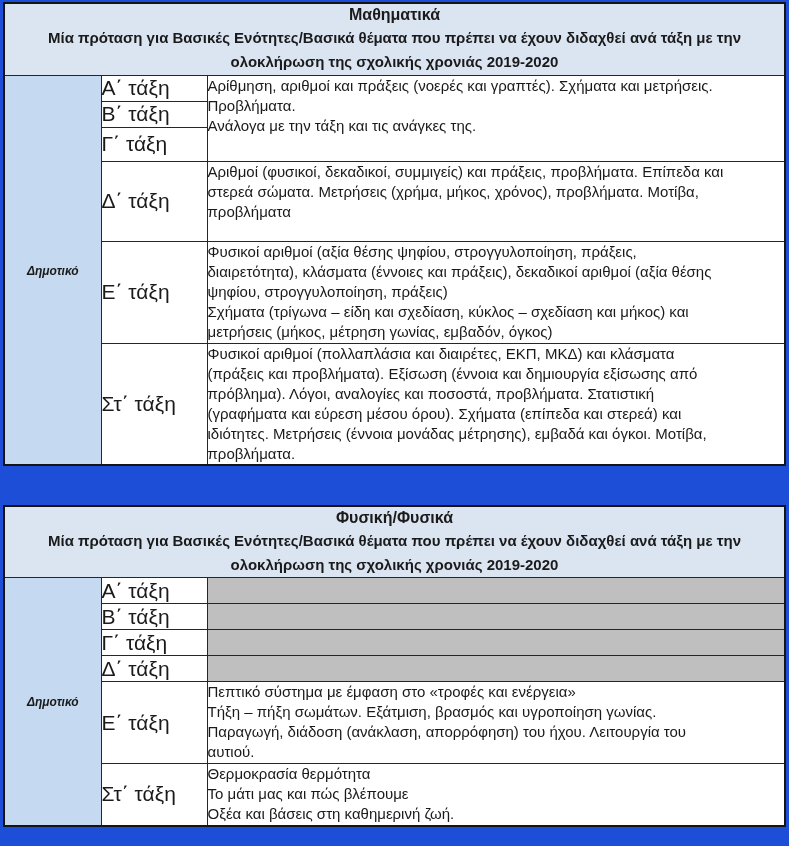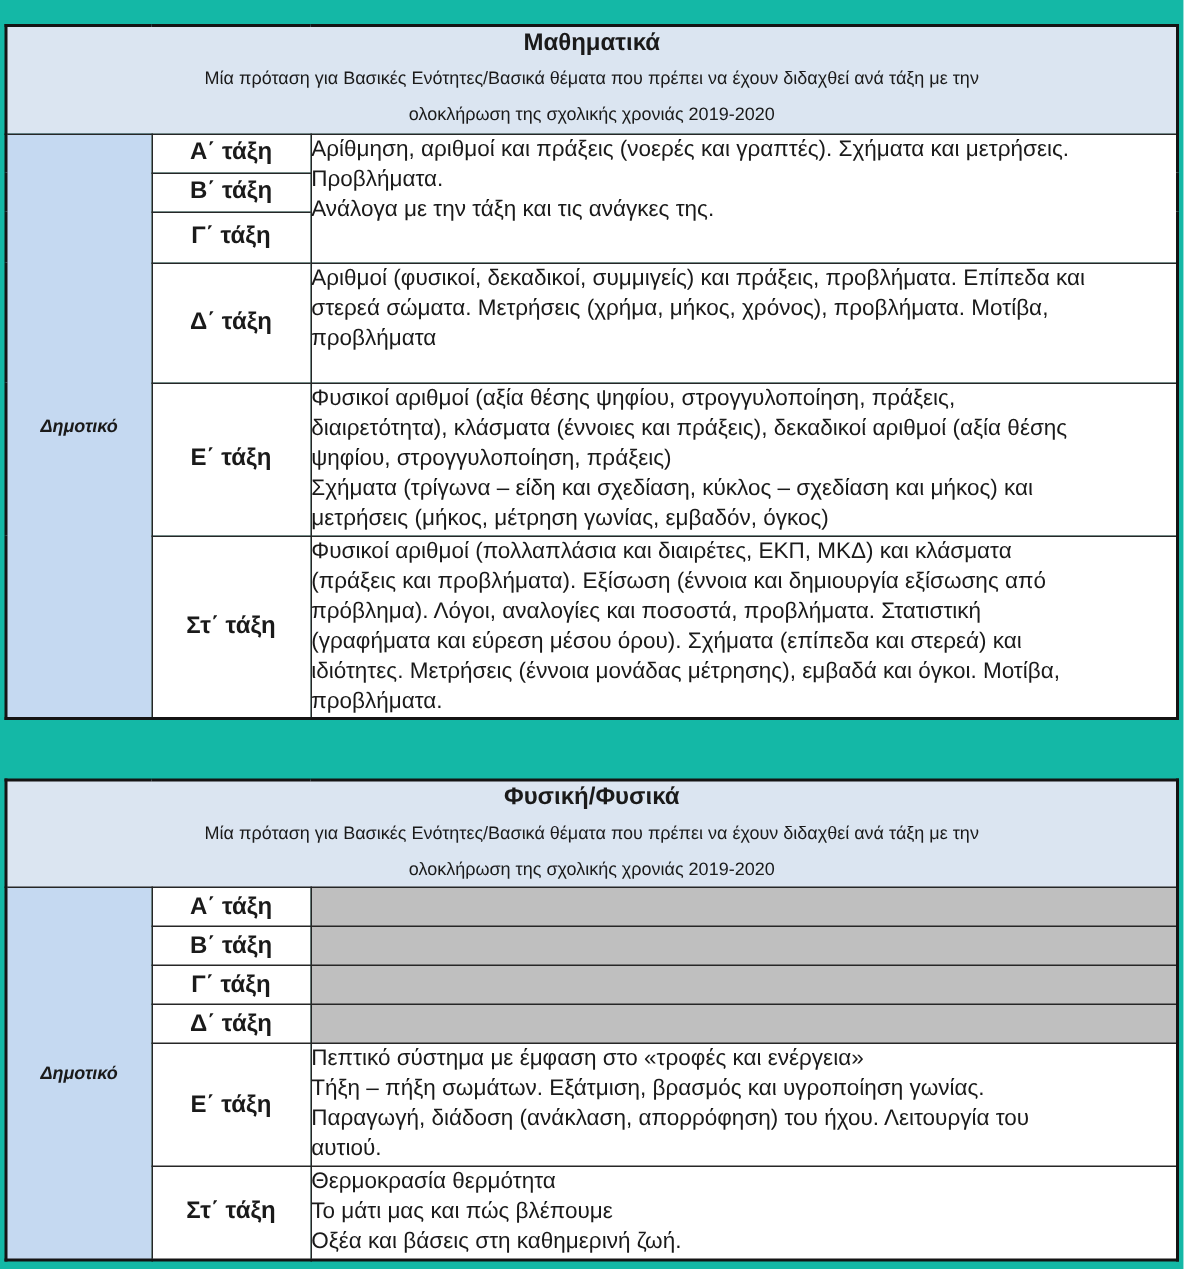--- a/index.html
+++ b/index.html
@@ -6,22 +6,22 @@
     margin: 0;
     padding: 0;
     background: #ffffff;
     font-family: "Liberation Sans", "DejaVu Sans", sans-serif;
     color: #1a1a1a;
   }
   .page {
     width: 789px;
     height: 846px;
     box-sizing: border-box;
-    padding: 16px 3px;
-    background: #14b8a6;
+    padding: 2px 3px;
+    background: #1d4ed8;
     overflow: hidden;
   }
   table.tbl {
     width: 783px;
     border-collapse: collapse;
     table-layout: fixed;
     border: 2px solid #141414;
   }
   table.tbl td {
     border: 1px solid #262626;
@@ -37,41 +37,41 @@
     text-align: center;
     vertical-align: top;
     padding: 3px 6px 4px 6px;
   }
   .title {
     font-weight: bold;
     font-size: 16px;
     line-height: 22px;
   }
   .subtitle {
-    font-size: 12px;
+    font-size: 15px;
     line-height: 24px;
     white-space: pre-line;
+    font-weight: bold;
   }
   td.stage {
     background: var(--stage-bg, #c5d9f1);
     vertical-align: middle;
     text-align: center;
   }
   .stage-label {
     font-weight: bold;
     font-style: italic;
     font-size: 12px;
   }
   td.grade {
     background: #ffffff;
     vertical-align: middle;
-    font-weight: bold;
-    font-size: 16px;
+    font-weight: normal;
+    font-size: 21px;
     padding: 1px 4px 1px 8px;
-    text-align: center;
   }
   td.content {
     background: #ffffff;
     vertical-align: top;
     font-size: 15px;
     line-height: 20px;
     padding: 1px 6px 2px 6px;
     white-space: pre-line;
   }
   td.content.empty {

